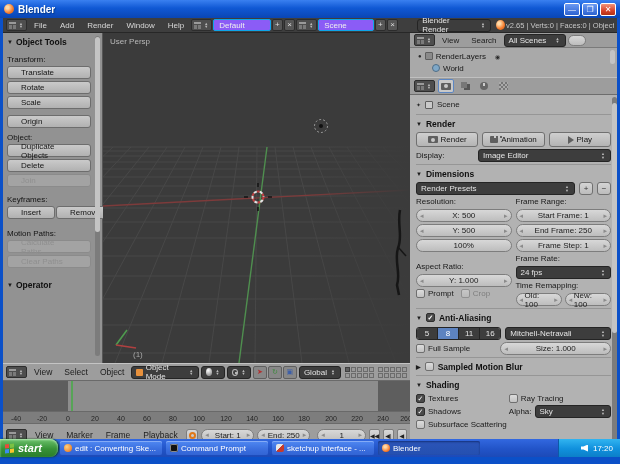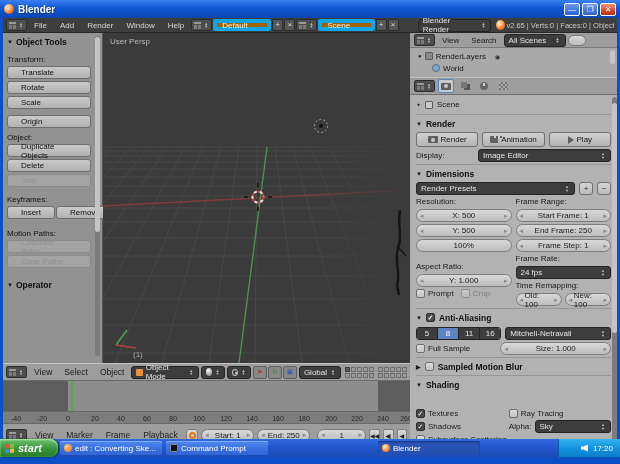--- a/index.html
+++ b/index.html
@@ -24,21 +24,21 @@
 .infohdr{position:absolute;left:0;top:0;width:614px;height:15px;background:#3e3e3e;border-bottom:1px solid #272727;
  display:flex;align-items:center;gap:1px;padding:0 3px}
 .menu{color:#d8d8d8;font-size:8px;padding:0 6px}
 .edbtn{height:12px;background:#4e4e4e;border:1px solid #2d2d2d;border-radius:2px;display:flex;align-items:center;gap:2px;padding:0 2px}
 .glyph-grid{width:7px;height:7px;background:
  linear-gradient(#9a9a9a,#9a9a9a) 0 0/7px 2px no-repeat,
  linear-gradient(#7a7a7a,#7a7a7a) 0 3px/3px 4px no-repeat,
  linear-gradient(#7a7a7a,#7a7a7a) 4px 3px/3px 4px no-repeat}
 .ud{display:inline-block;width:6px;color:#b9b9b9;font-size:4px;line-height:3.5px;text-align:center}
 .ud::before{content:"▲";display:block}.ud::after{content:"▼";display:block}
-.dfield{height:12px;background:#a16207;border:4px solid #0ea5e9;border-radius:2px;color:#efefef;font-size:8px;
+.dfield{height:12px;background:#8b5cf6;border:1px solid #0ea5e9;border-radius:2px;color:#efefef;font-size:8px;
  display:flex;align-items:center;padding:0 5px}
 .sqbtn{width:12px;height:12px;background:#565656;border:1px solid #2c2c2c;border-radius:2px;color:#ddd;font-size:8px;
  line-height:10px;text-align:center}
 .dpill{height:13px;background:#3d3d3d;border:1px solid #242424;border-radius:3px;color:#e4e4e4;font-size:8px;
  display:flex;align-items:center;gap:3px;padding:0 4px}
 .dpill .ud{margin-left:auto}
 .stats{color:#c6c6c6;font-size:7.5px;white-space:nowrap;overflow:hidden}
 
 
 .toolshelf{position:absolute;left:0;top:15px;width:100px;height:330px;background:#929292;border-right:1px solid #565656;padding:3px 11px 0 4px}
@@ -583,21 +583,21 @@
               <span class="chk"></span>
               <span>Sampled Motion Blur</span>
             </div>
         </div>
 
         <div class="panel">
           <div class="phead">
               <span class="tri">▼</span>
               <span>Shading</span>
             </div>
-          <div class="prow" style="margin-top:18px">
+          <div class="prow" style="margin-top:3px">
             <span style="flex:1;display:flex;gap:3px;align-items:center">
               <span class="chk on"></span>
               <span>Textures</span>
             </span>
             <span style="flex:1.15;display:flex;gap:3px;align-items:center">
               <span class="chk"></span>
               <span>Ray Tracing</span>
             </span>
           </div>
           <div class="prow">
@@ -638,20 +638,24 @@
       <span>start</span>
     </div>
     <div class="task" style="left:60px">
       <span class="tico" style="background:radial-gradient(circle at 35% 35%,#ffd080,#e86a10);border-radius:50%"></span>
       <span>edit : Converting Ske...</span>
     </div>
     <div class="task" style="left:166px">
       <span class="tico" style="background:#111;box-shadow:inset 0 0 0 1px #888"></span>
       <span>Command Prompt</span>
     </div>
+    <div class="task" style="left:272px">
+      <span class="tico" style="background:linear-gradient(135deg,#e8e8e8 50%,#c83a2a 50%)"></span>
+      <span>sketchup interface - ...</span>
+    </div>
     <div class="task active" style="left:378px">
       <span class="tico" style="background:radial-gradient(circle at 40% 35%,#ffd9a6 15%,#f5792a 65%,#c85a12);border-radius:50%"></span>
       <span>Blender</span>
     </div>
     <div class="tray">
       <span class="volic"></span>
       <span>17:20</span>
     </div>
   </div>
 

